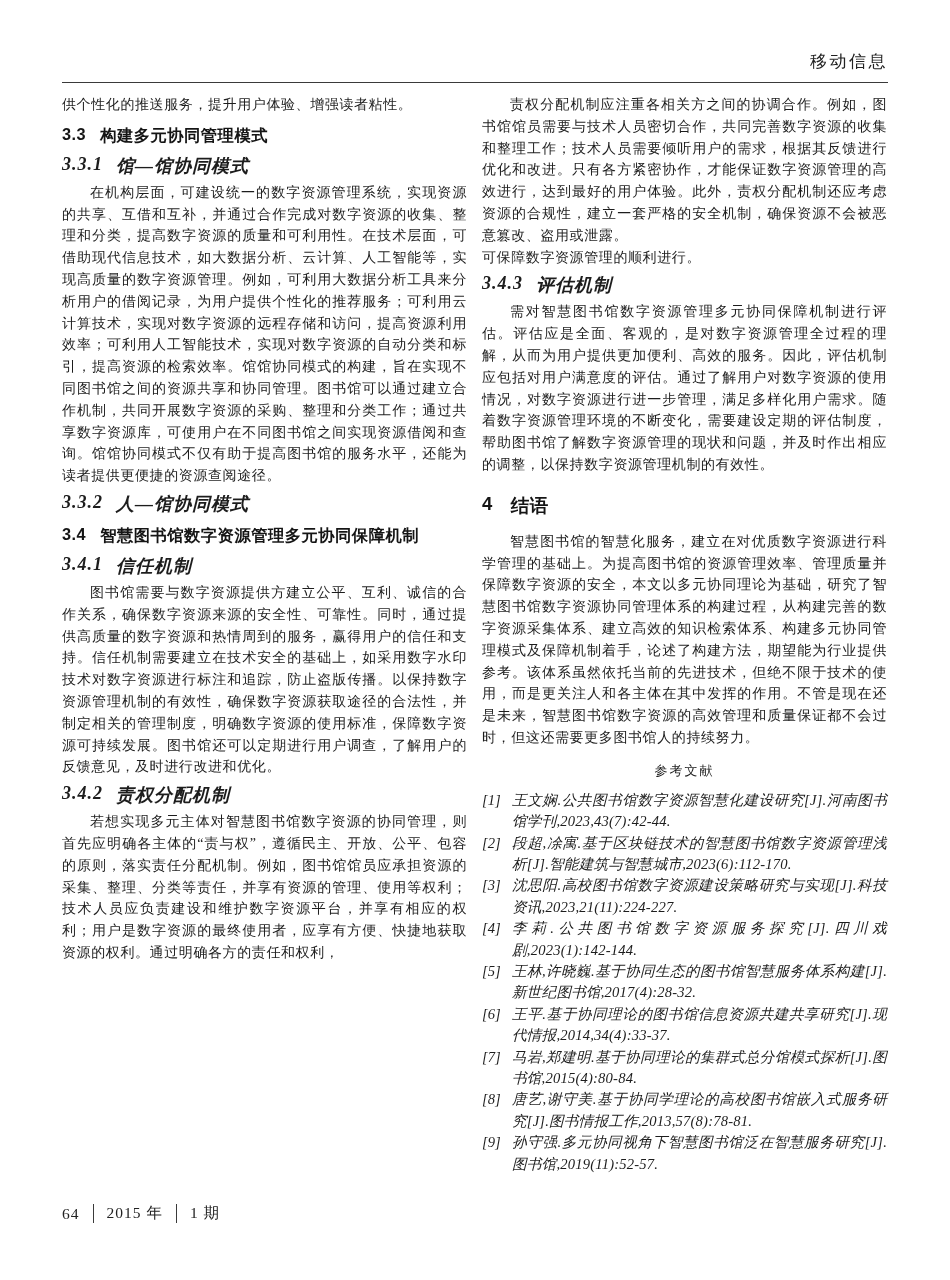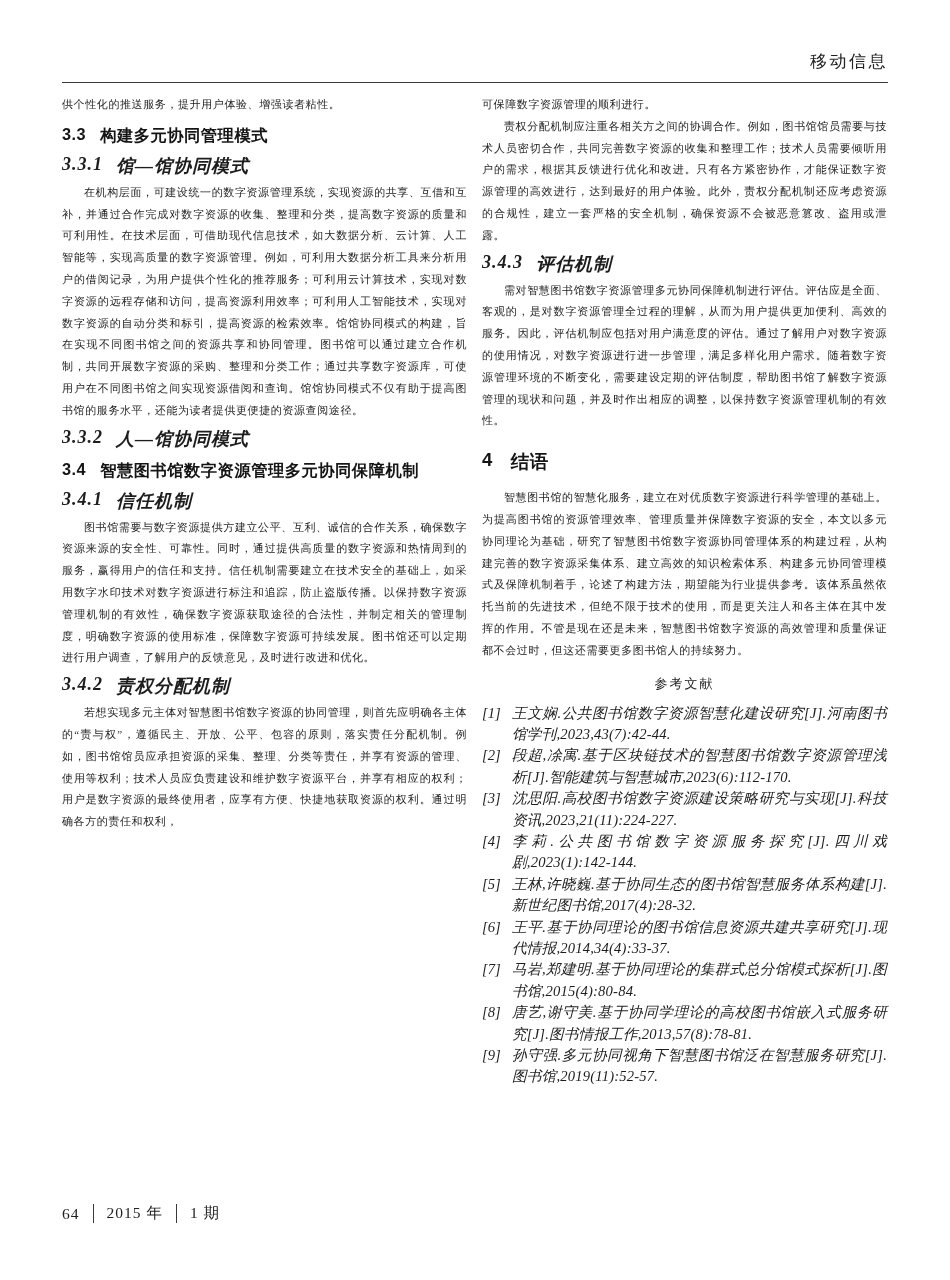--- a/index.html
+++ b/index.html
@@ -27,21 +27,21 @@
   .header-rule {
     border: none;
     border-top: 1px solid #3a3a3a;
     margin: 9px 0 11px 0;
   }
   .columns { display: flex; gap: 15px; }
   .col { width: 405px; box-sizing: border-box; }
 
   .body-p {
     margin: 0;
-    font-size: 11px;
+    font-size: 14px;
     line-height: 21.8px;
     text-align: justify;
     letter-spacing: 0.6px;
   }
   .indent { text-indent: 2em; }
 
   .sec-h {
     display: flex; gap: 14px;
     margin: 9px 0 7px 0;
     font-family: "Liberation Sans", "DejaVu Sans", sans-serif;
@@ -139,22 +139,22 @@
       <p class="body-p indent">图书馆需要与数字资源提供方建立公平、互利、诚信的合作关系，确保数字资源来源的安全性、可靠性。同时，通过提供高质量的数字资源和热情周到的服务，赢得用户的信任和支持。信任机制需要建立在技术安全的基础上，如采用数字水印技术对数字资源进行标注和追踪，防止盗版传播。以保持数字资源管理机制的有效性，确保数字资源获取途径的合法性，并制定相关的管理制度，明确数字资源的使用标准，保障数字资源可持续发展。图书馆还可以定期进行用户调查，了解用户的反馈意见，及时进行改进和优化。</p>
 
       <h3 class="sub-h">
         <span class="sec-num">3.4.2</span>
         <span class="sec-title">责权分配机制</span>
       </h3>
       <p class="body-p indent">若想实现多元主体对智慧图书馆数字资源的协同管理，则首先应明确各主体的“责与权”，遵循民主、开放、公平、包容的原则，落实责任分配机制。例如，图书馆馆员应承担资源的采集、整理、分类等责任，并享有资源的管理、使用等权利；技术人员应负责建设和维护数字资源平台，并享有相应的权利；用户是数字资源的最终使用者，应享有方便、快捷地获取资源的权利。通过明确各方的责任和权利，</p>
     </div>
 
     <div class="col">
+      <p class="body-p indent">责权分配机制应注重各相关方之间的协调合作。例如，图书馆馆员需要与技术人员密切合作，共同完善数字资源的收集和整理工作；技术人员需要倾听用户的需求，根据其反馈进行优化和改进。只有各方紧密协作，才能保证数字资源管理的高效进行，达到最好的用户体验。此外，责权分配机制还应考虑资源的合规性，建立一套严格的安全机制，确保资源不会被恶意篡改、盗用或泄露。</p>
       <p class="body-p">可保障数字资源管理的顺利进行。</p>
-      <p class="body-p indent">责权分配机制应注重各相关方之间的协调合作。例如，图书馆馆员需要与技术人员密切合作，共同完善数字资源的收集和整理工作；技术人员需要倾听用户的需求，根据其反馈进行优化和改进。只有各方紧密协作，才能保证数字资源管理的高效进行，达到最好的用户体验。此外，责权分配机制还应考虑资源的合规性，建立一套严格的安全机制，确保资源不会被恶意篡改、盗用或泄露。</p>
 
       <h3 class="sub-h">
         <span class="sec-num">3.4.3</span>
         <span class="sec-title">评估机制</span>
       </h3>
       <p class="body-p indent">需对智慧图书馆数字资源管理多元协同保障机制进行评估。评估应是全面、客观的，是对数字资源管理全过程的理解，从而为用户提供更加便利、高效的服务。因此，评估机制应包括对用户满意度的评估。通过了解用户对数字资源的使用情况，对数字资源进行进一步管理，满足多样化用户需求。随着数字资源管理环境的不断变化，需要建设定期的评估制度，帮助图书馆了解数字资源管理的现状和问题，并及时作出相应的调整，以保持数字资源管理机制的有效性。</p>
 
       <h2 class="sec-h concl-h">
         <span class="sec-num">4</span>
         <span class="sec-title">结语</span>

